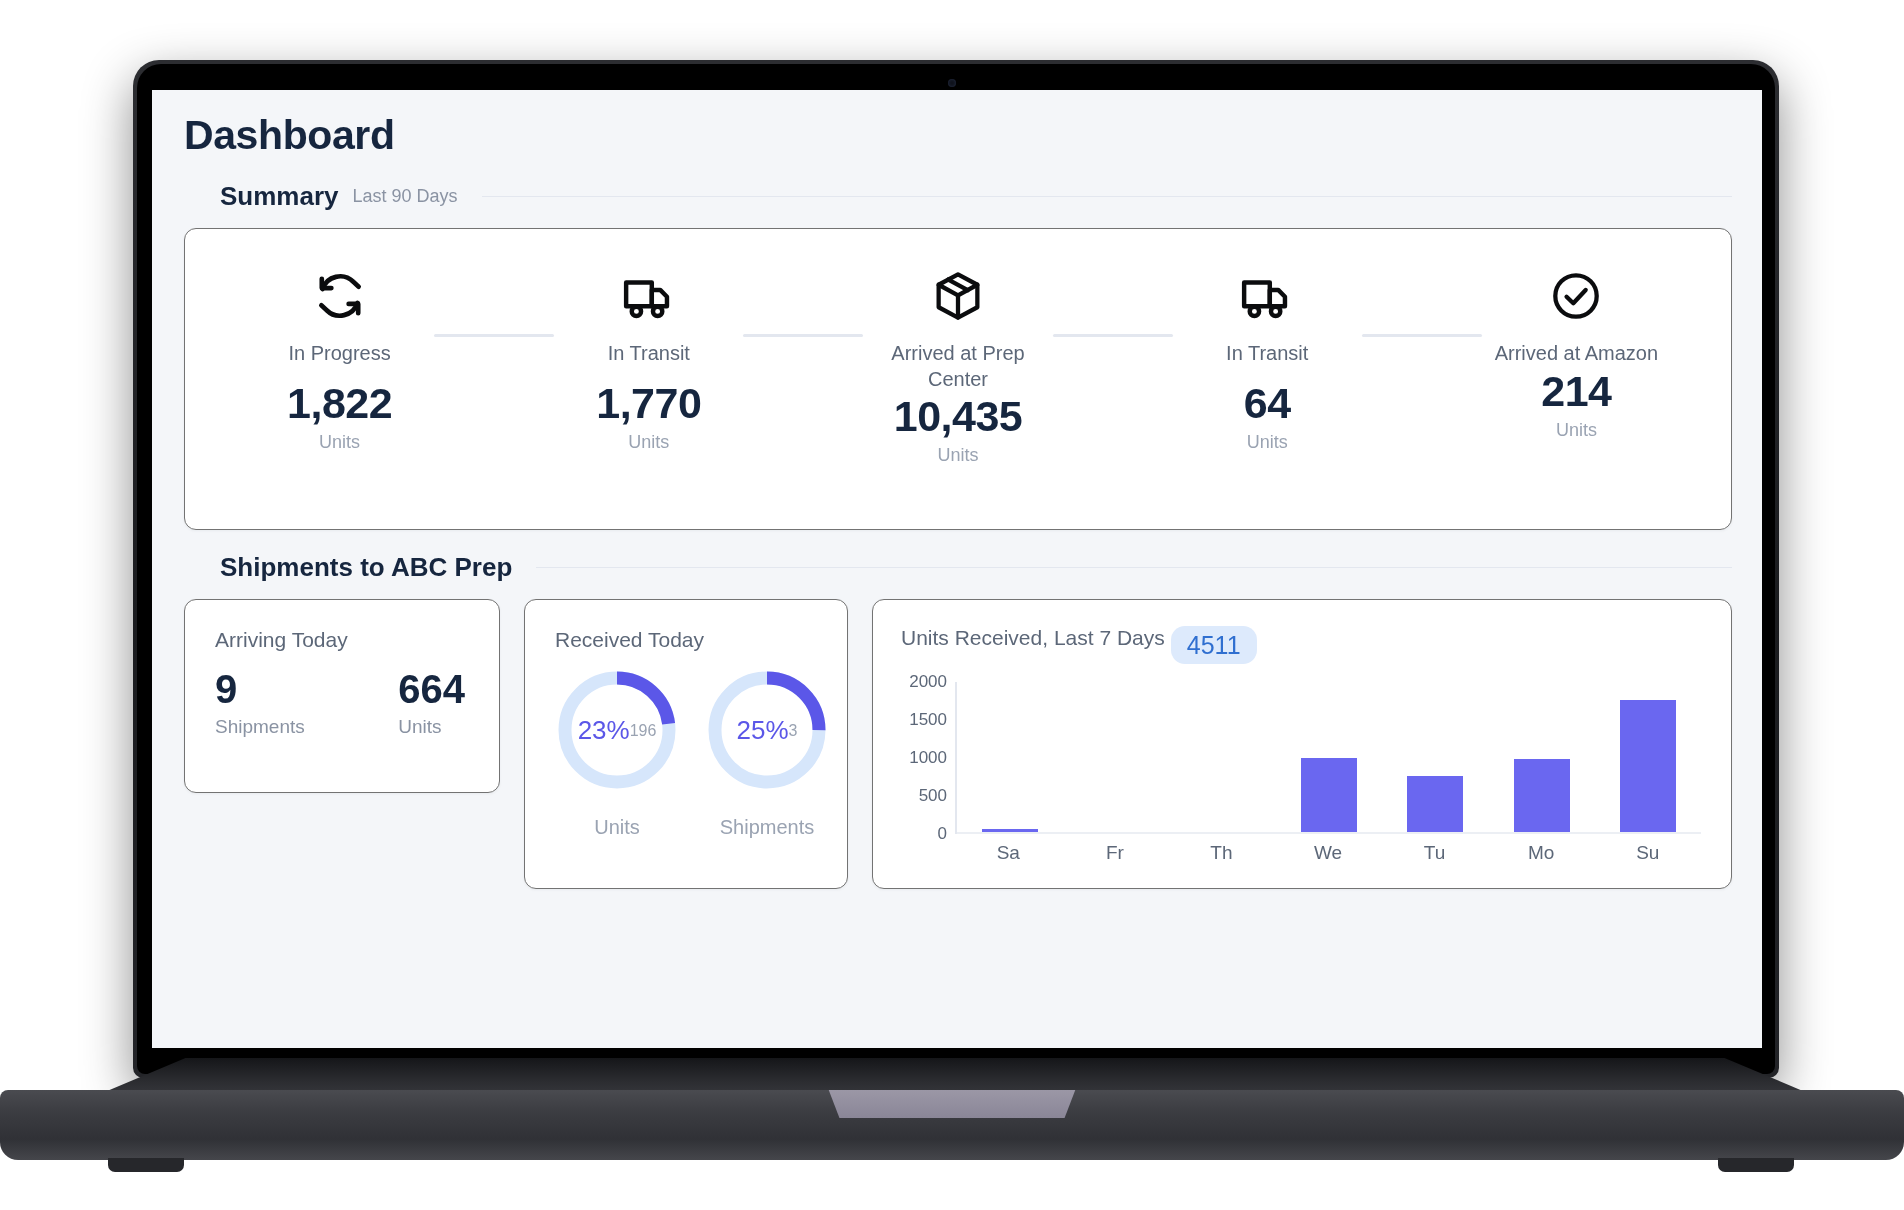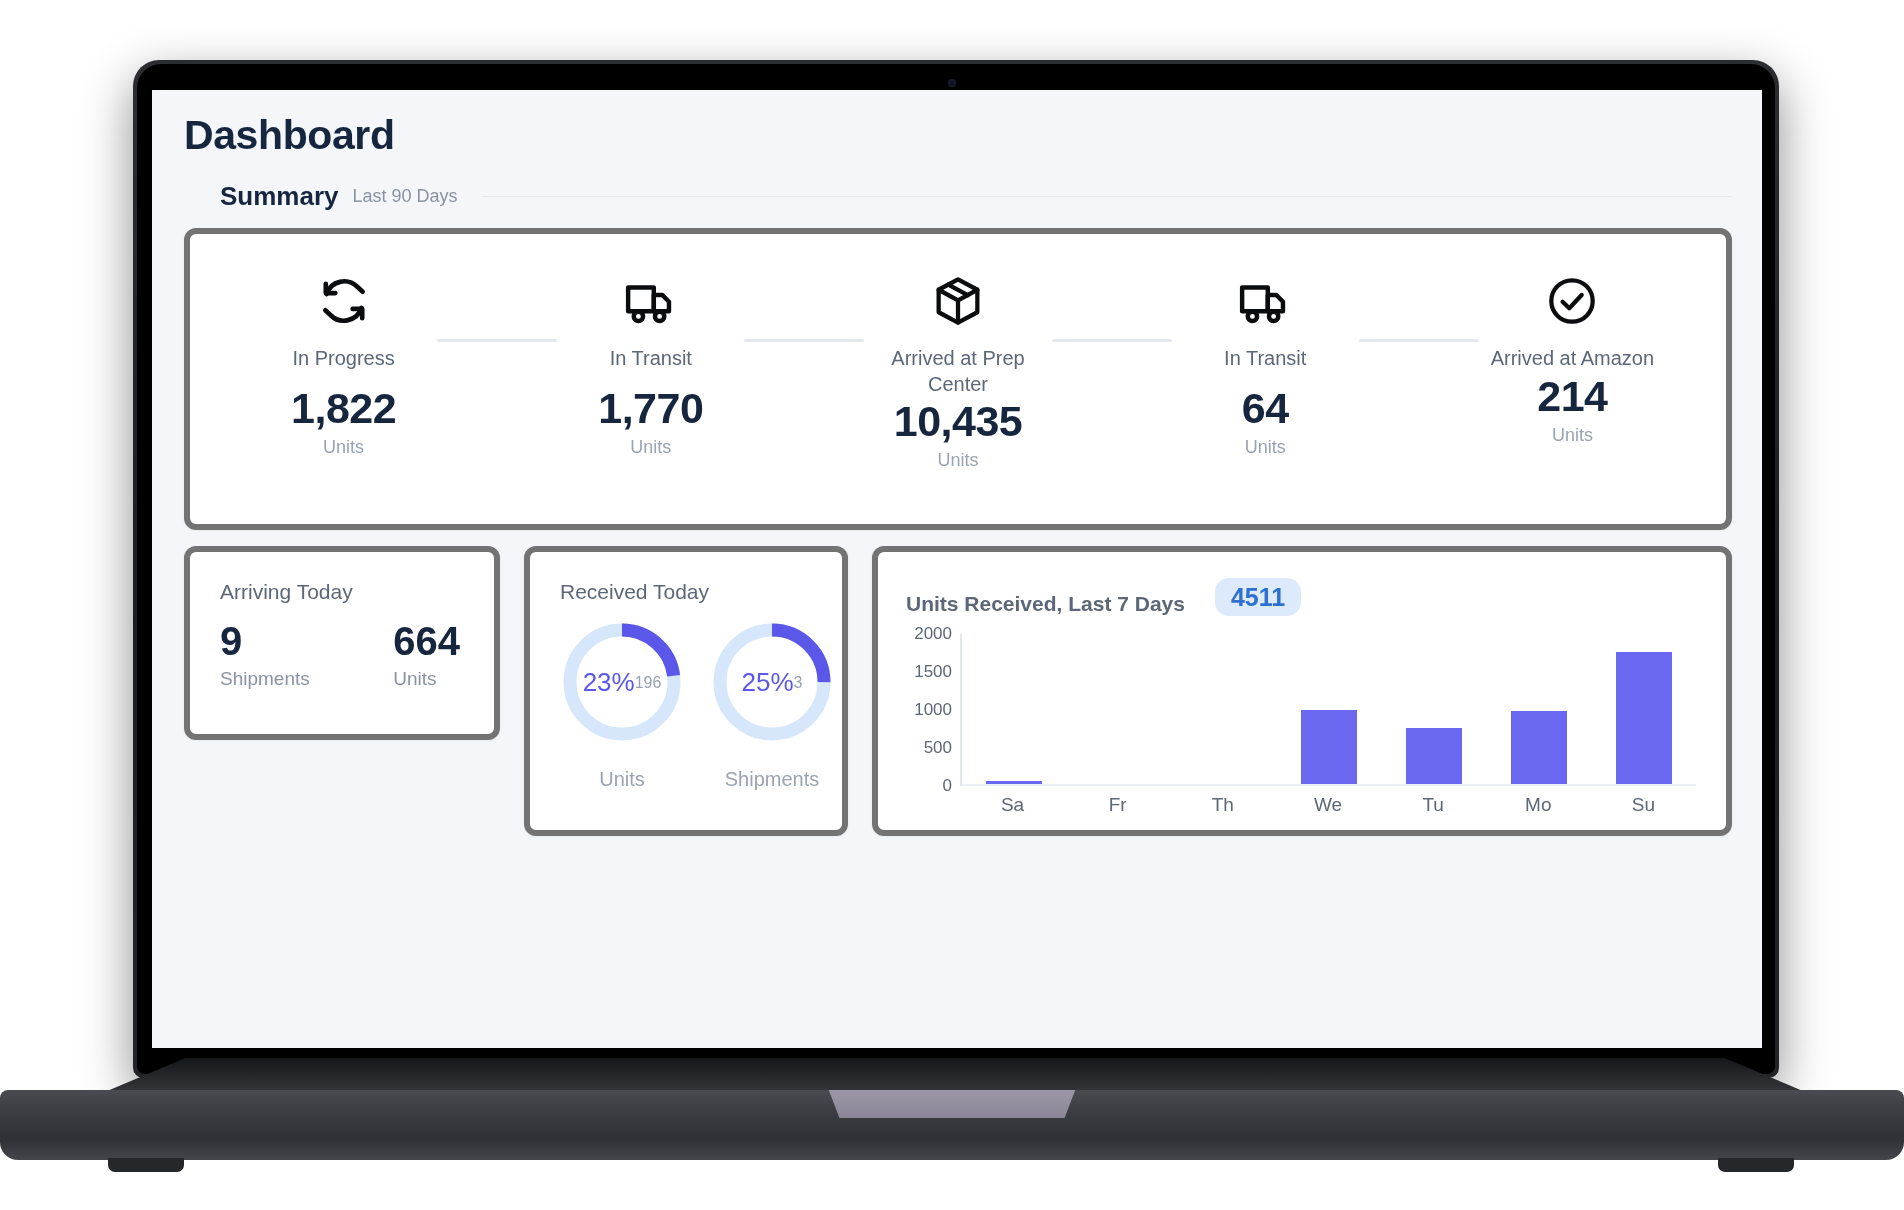--- a/index.html
+++ b/index.html
@@ -71,21 +71,21 @@
     font-size: 41px; font-weight: 700; color: #16263f; letter-spacing: -0.4px;
     line-height: 1.15;
   }
 
   .section-head { display: flex; align-items: center; gap: 14px; margin-top: 22px; margin-left: 36px; }
   .section-title { font-size: 26px; font-weight: 700; color: #16263f; white-space: nowrap; }
   .section-sub { font-size: 18px; color: #8a93a3; white-space: nowrap; }
   .section-rule { flex: 1; height: 1px; background: #e3e7ef; margin-left: 10px; }
 
   .card {
-    background: #ffffff; border: 6px solid #737373; border-radius: 12px;
+    background: #ffffff; border: 1px solid #737373; border-radius: 12px;
     box-shadow: 0 1px 3px rgba(22,38,63,.05);
   }
 
   
   #summary-card { margin-top: 16px; height: 302px; display: flex; align-items: stretch; }
   .summary-item {
     flex: 1; display: flex; flex-direction: column; align-items: center;
     justify-content: flex-start; padding-top: 38px; position: relative;
   }
   .summary-icon { height: 58px; display: flex; align-items: center; justify-content: center; color: #0b0c0e; }
@@ -117,21 +117,21 @@
   .donut svg { transform: rotate(-90deg); display: block; }
   .donut-center {
     position: absolute; inset: 0; display: flex; flex-direction: row;
     align-items: center; justify-content: center;
   }
   .donut-pct { font-size: 26px; color: #5b57e8; font-weight: 400; line-height: 1.1; }
   .donut-sub { font-size: 16px; color: #9aa3b2; margin-top: 1px; }
   .donut-cap { margin-top: 24px; font-size: 20px; color: #9aa3b2; }
 
   #chart-card { flex: 1; padding: 26px 30px 0 28px; height: 290px; }
-  .chart-head { display: flex; align-items: flex-end; gap: 30px; font-weight: bold; }
+  .chart-head { display: flex; align-items: flex-start; gap: 6px; }
   .chart-title { font-size: 21px; color: #5c6778; }
   .chart-badge {
     background: #ddeafc; color: #2f6fd0; font-size: 25px;
     border-radius: 14px; padding: 4px 16px; line-height: 1.2;
   }
   .chart-body { display: flex; margin-top: 18px; }
   .y-axis { width: 54px; height: 152px; position: relative; }
   .y-tick { position: absolute; right: 8px; font-size: 17px; color: #5c6778; transform: translateY(-50%); }
   .plot { flex: 1; position: relative; height: 152px; border-left: 2px solid #e3e7ef; }
   .plot-base { position: absolute; left: 0; right: 0; bottom: 0; height: 2px; background: #eceff4; }
@@ -229,20 +229,24 @@
               <polyline points="7.8 12.3 10.8 15.2 16.3 9.3"></polyline>
             </svg>
           </div>
           <div class="summary-label">Arrived at Amazon</div>
           <div class="summary-value">214</div>
           <div class="summary-units">Units</div>
         </div>
 
       </div>
 
+      <div class="section-head">
+        <span class="section-title">Shipments to ABC Prep</span>
+        <span class="section-rule"></span>
+      </div>
 
       <div id="shipments-row">
 
         <div class="card" id="arriving-card">
           <div class="card-heading">Arriving Today</div>
           <div class="stat-pair">
             <div class="stat-col">
               <span class="stat-num">9</span>
               <span class="stat-cap">Shipments</span>
             </div>

